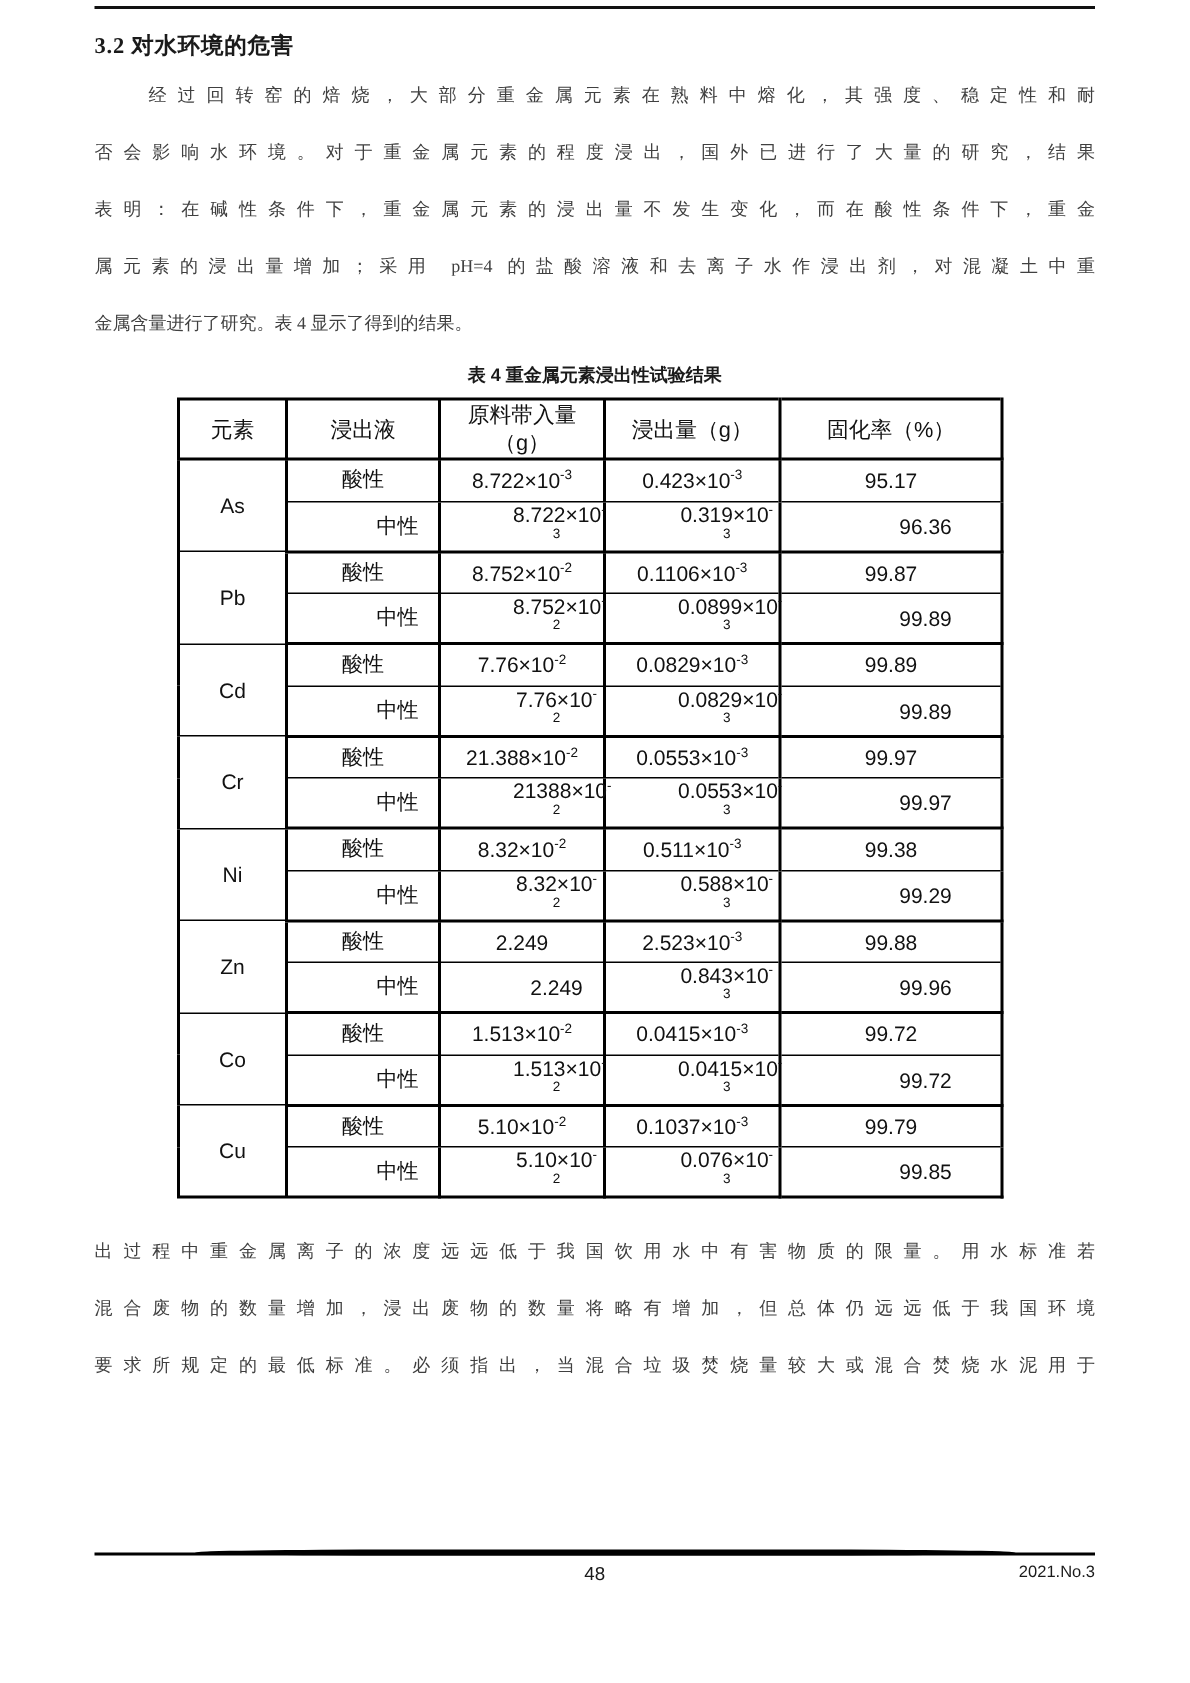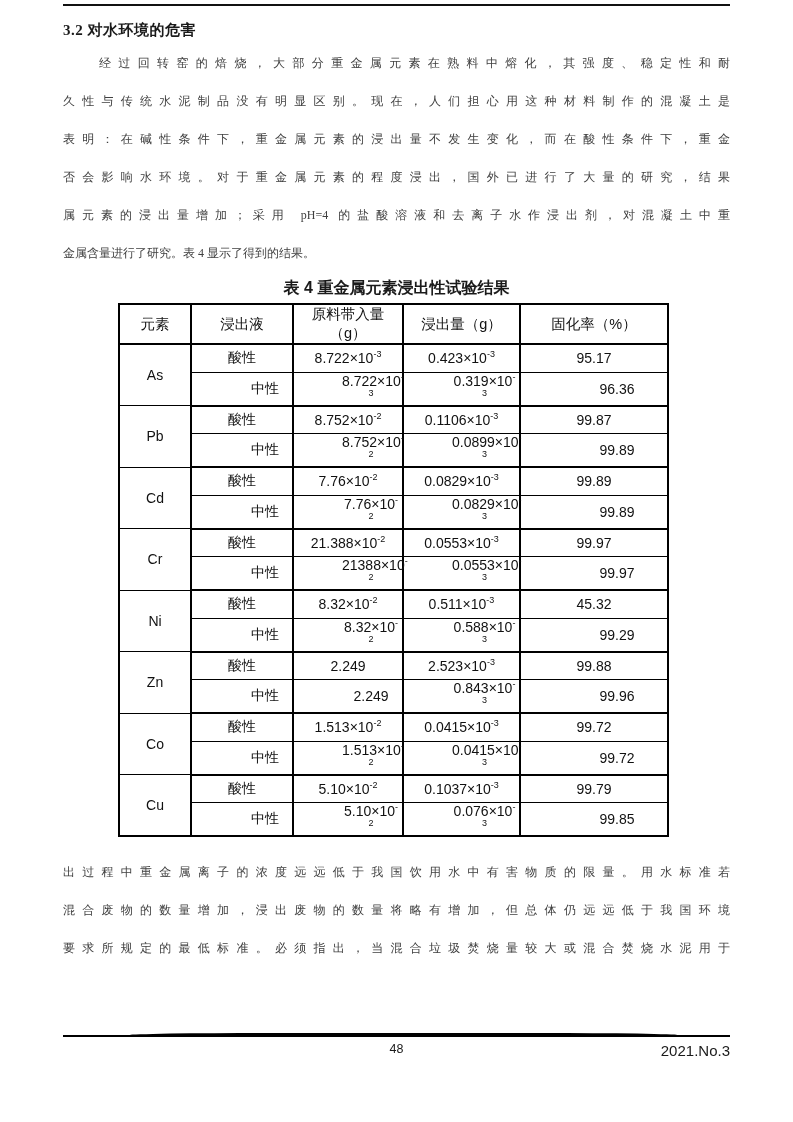--- a/index.html
+++ b/index.html
@@ -45,21 +45,21 @@
     white-space: normal;
     color: #404040;
   }
   .bline.indent { text-indent: 36px; }
   .bline.lastline { text-align-last: left; }
 
   
   .table-caption {
     margin-top: 3px;
     text-align: center;
-    font-size: 16px;
+    font-size: 12px;
     font-weight: bold;
     line-height: 26px;
     font-family: "Liberation Sans", "DejaVu Sans", sans-serif;
   }
 
   
   table.results {
     margin: 2px 0 16px 55px;
     width: 549px;
     border-collapse: collapse;
@@ -106,39 +106,38 @@
   .footer-inner { position: relative; padding-top: 5px; }
   .page-number {
     display: block;
     text-align: center;
     font-size: 12.5px;
     font-family: "Liberation Sans", "DejaVu Sans", sans-serif;
   }
   .journal-issue {
     position: absolute;
     right: 0; top: 5px;
-    font-size: 15px;
+    font-size: 11px;
     font-family: "Liberation Sans", "DejaVu Sans", sans-serif;
   }
 </style>
 </head>
 <body>
 
 <div class="page">
   <div class="content">
 
     <div class="head-rule"></div>
 
     <div class="section-heading">3.2 对水环境的危害</div>
 
     <div class="para" id="para1">
         <div class="bline indent">经过回转窑的焙烧，大部分重金属元素在熟料中熔化，其强度、稳定性和耐</div>
-        <div class="bline">久性与传统水泥制品没有明显区别。现在，人们担心用这种材料制作的混凝土是</div>
+        <div class="bline">否会影响水环境。对于重金属元素的程度浸出，国外已进行了大量的研究，结果</div>
         <div class="bline">表明：在碱性条件下，重金属元素的浸出量不发生变化，而在酸性条件下，重金</div>
-        <div class="bline">否会影响水环境。对于重金属元素的程度浸出，国外已进行了大量的研究，结果</div>
         <div class="bline">属元素的浸出量增加；采用 pH=4 的盐酸溶液和去离子水作浸出剂，对混凝土中重</div>
         <div class="bline lastline">金属含量进行了研究。表 4 显示了得到的结果。</div>
       </div>
 
     <div class="table-caption">表 4 重金属元素浸出性试验结果</div>
 
     <table class="results">
       <colgroup>
         <col style="width:72px">
         <col style="width:102px">
@@ -206,21 +205,21 @@
             <td>中性</td>
             <td>21388×10<sup>-2</sup></td>
             <td>0.0553×10<sup>-3</sup></td>
             <td>99.97</td>
           </tr>
           <tr class="sep-thin">
             <td rowspan="2" class="el-cell">Ni</td>
             <td>酸性</td>
             <td>8.32×10<sup>-2</sup></td>
             <td>0.511×10<sup>-3</sup></td>
-            <td>45.32</td>
+            <td>99.38</td>
           </tr>
           <tr class="group-end">
             <td>中性</td>
             <td>8.32×10<sup>-2</sup></td>
             <td>0.588×10<sup>-3</sup></td>
             <td>99.29</td>
           </tr>
           <tr class="sep-thin">
             <td rowspan="2" class="el-cell">Zn</td>
             <td>酸性</td>

